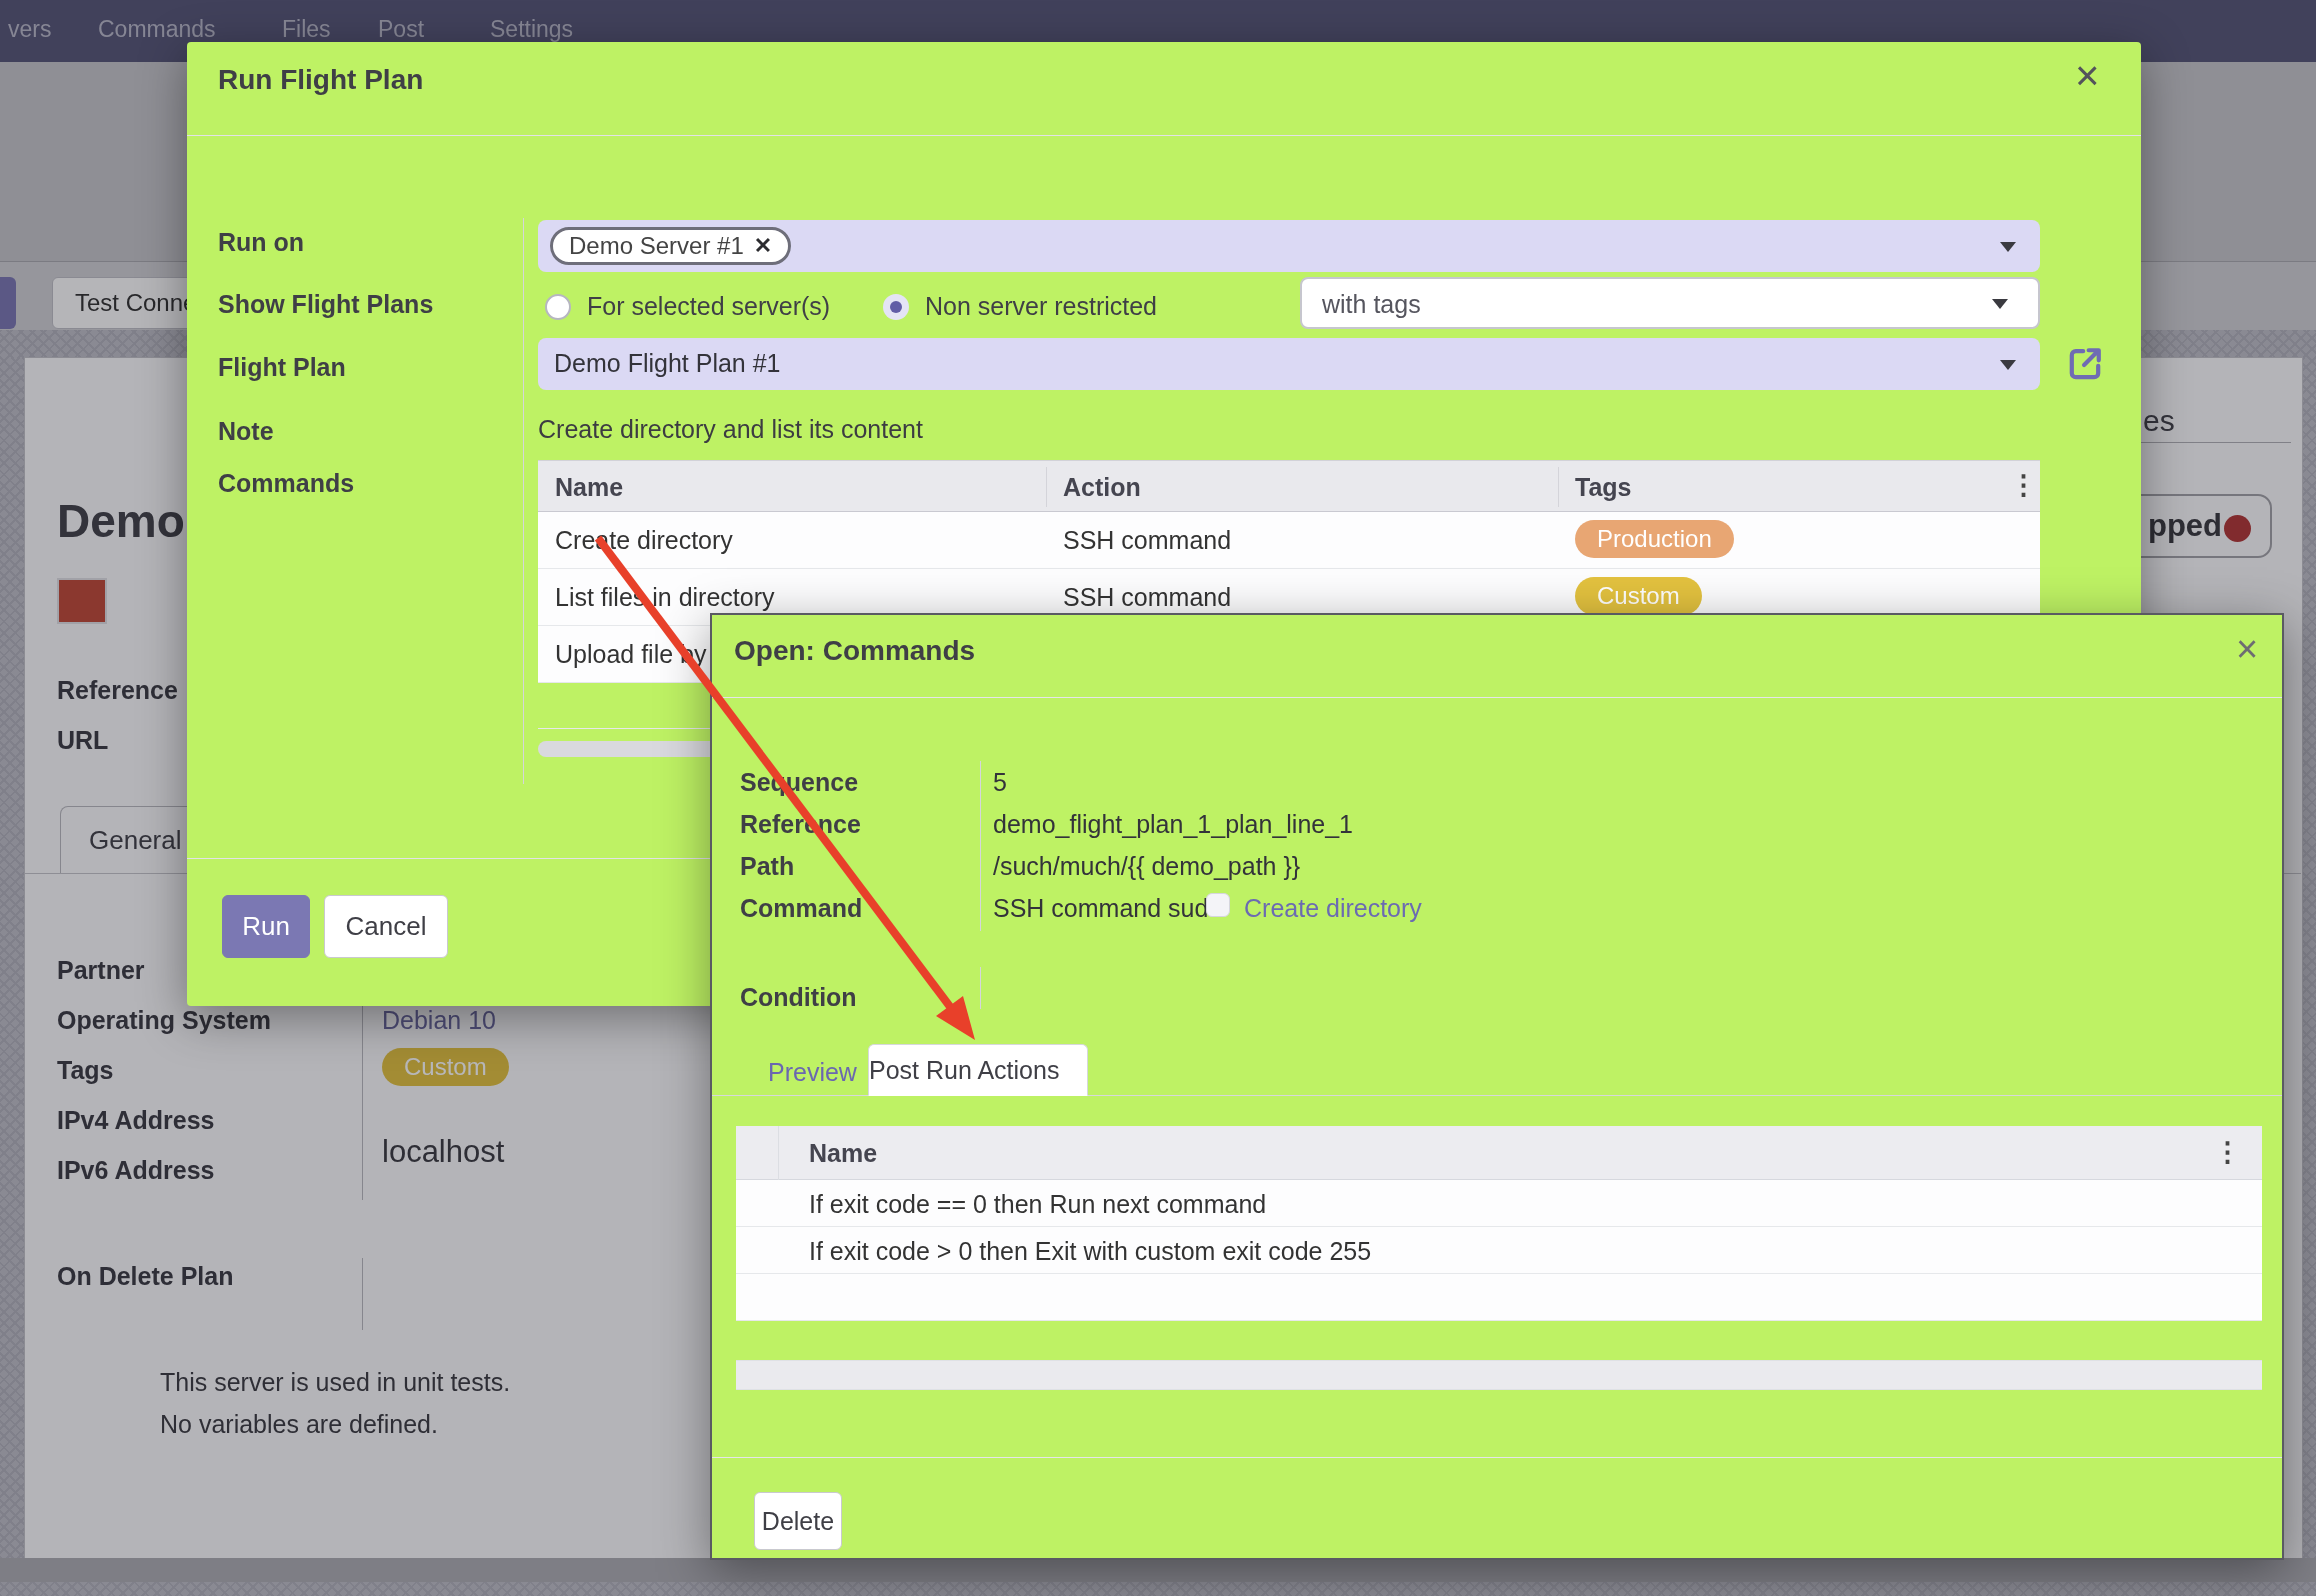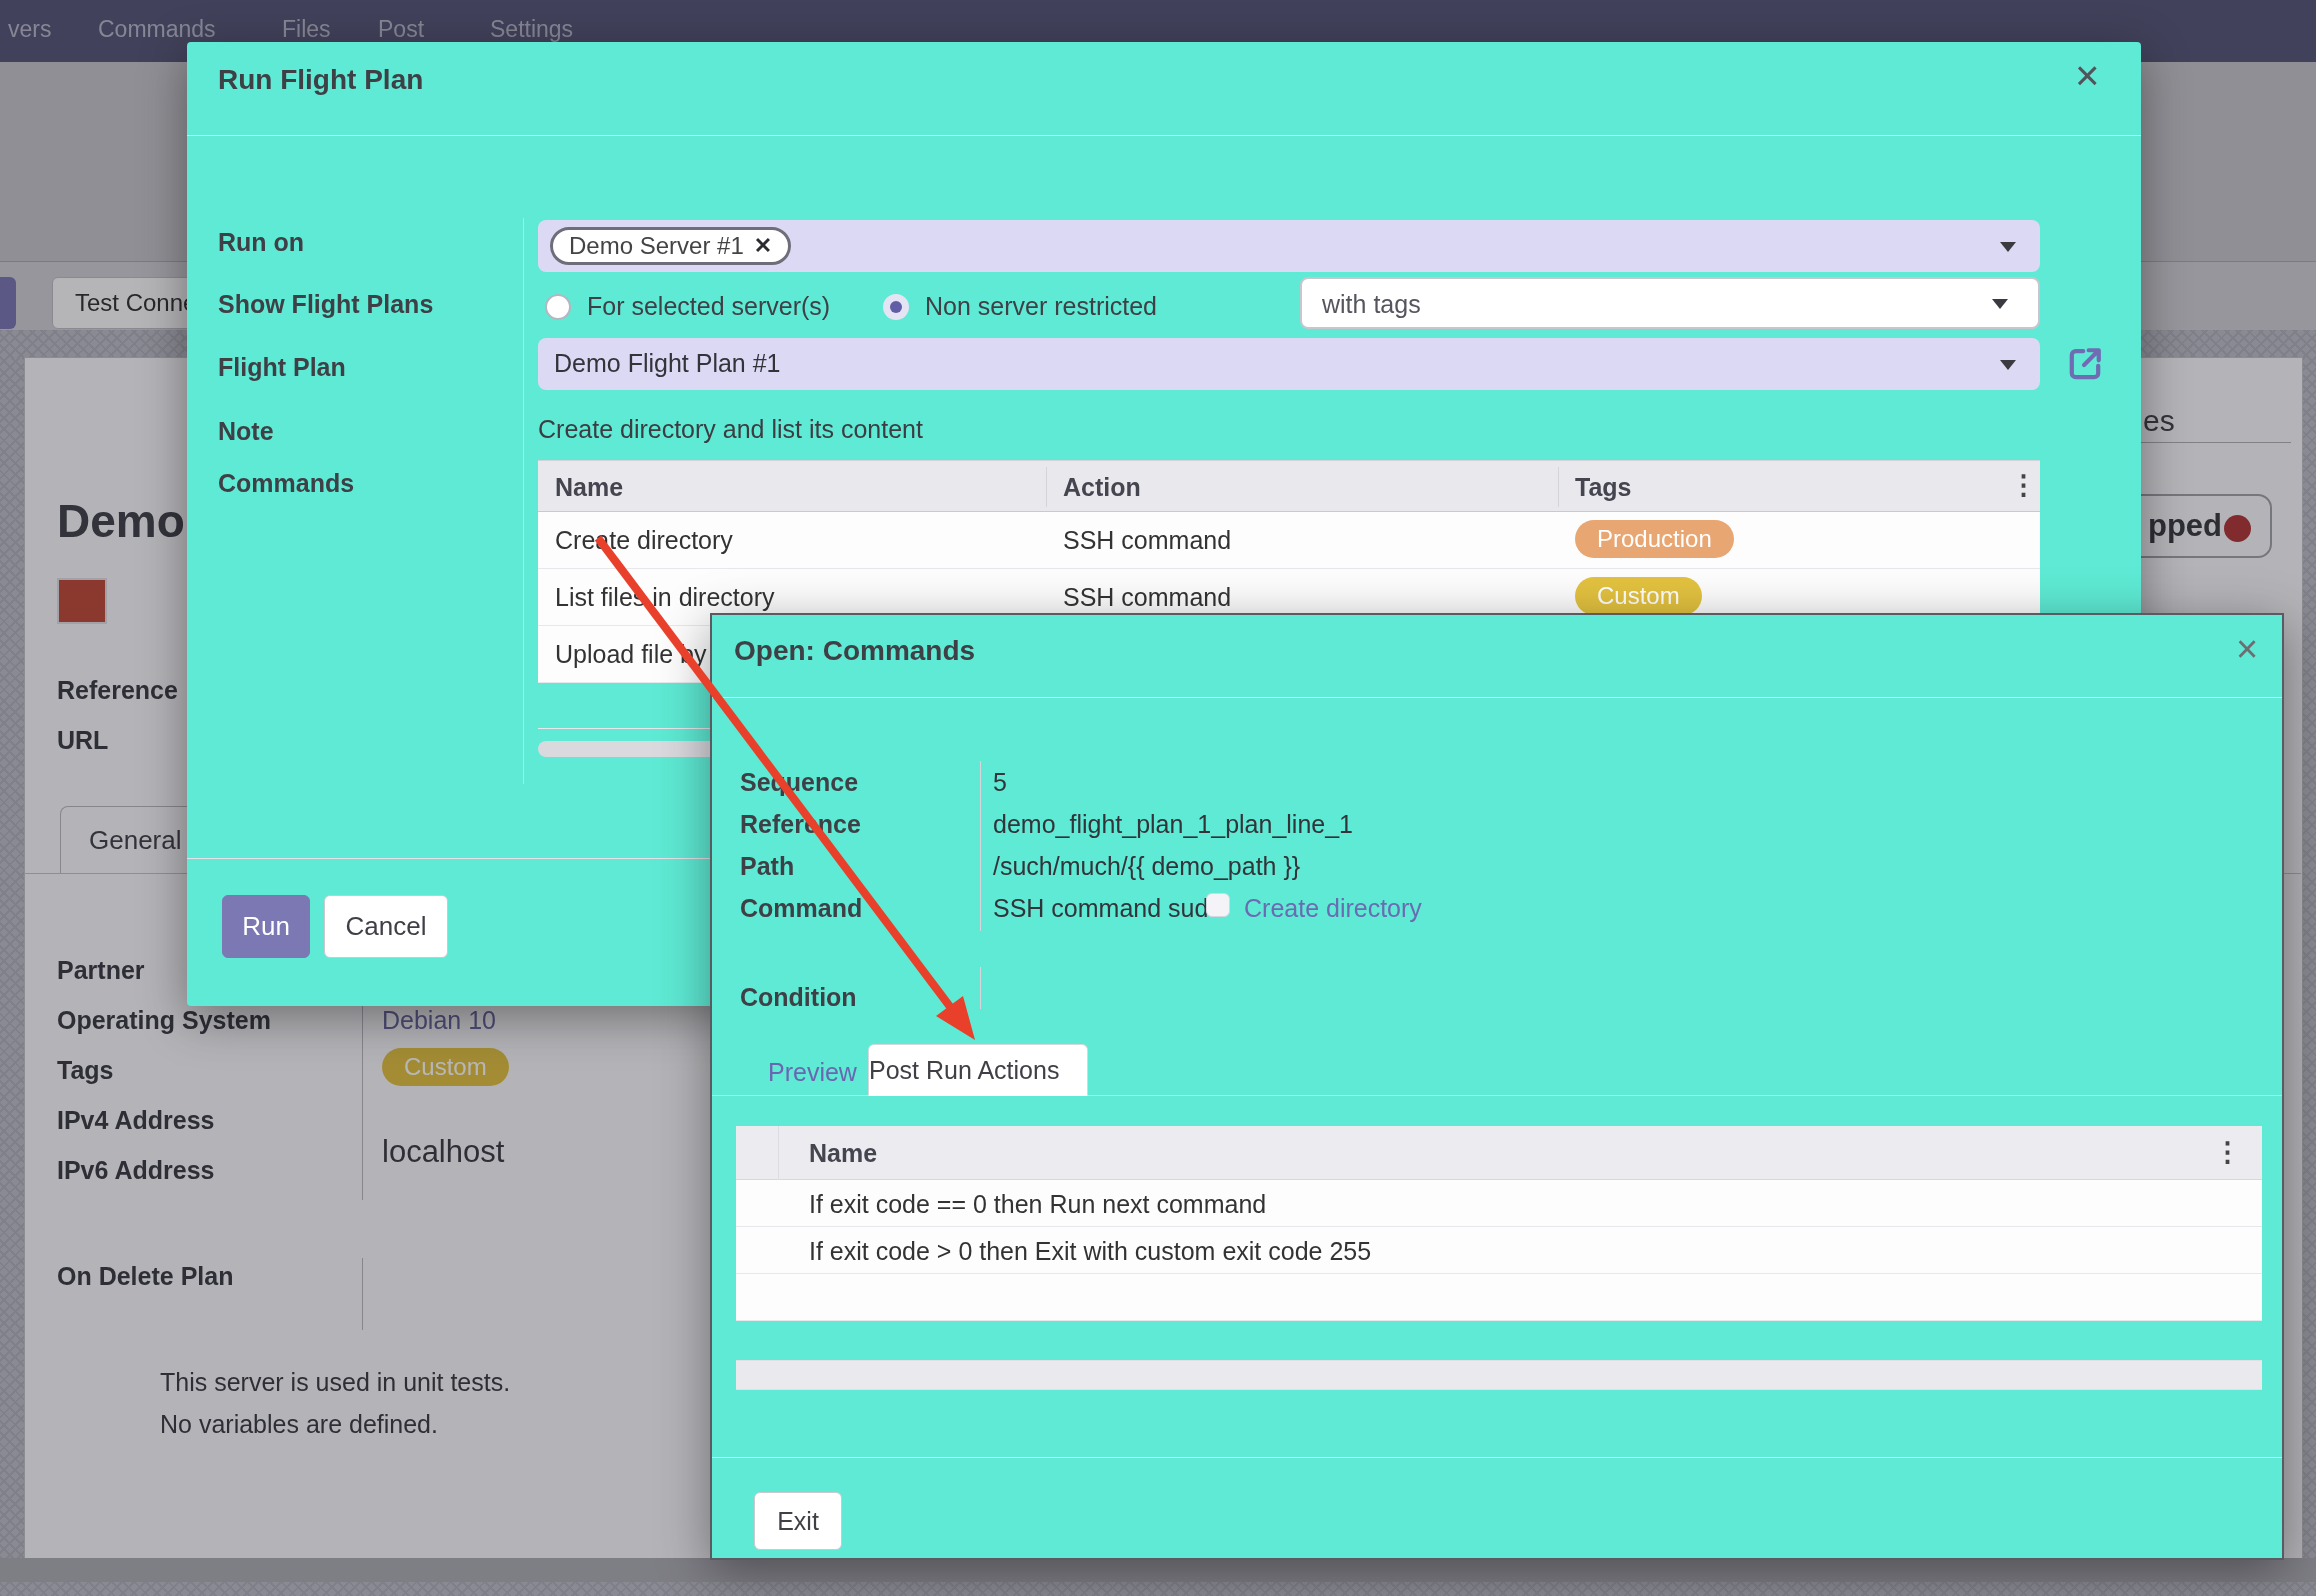--- a/index.html
+++ b/index.html
@@ -36,21 +36,21 @@
   .pill-custom{background:#e3c23f;}
   .note-text{font-size:25px;color:#3c3c42;white-space:nowrap;}
   .frag-heading{font-size:30px;color:#42424a;}
   .heading-rule{left:2141px;top:442px;width:150px;height:1px;background:#b0b0b6;}
   .status-badge{left:2060px;top:494px;width:212px;height:64px;background:#fbfbfc;border:2px solid #a3a3a8;border-radius:14px;box-sizing:border-box;}
   .status-text{position:absolute;left:86px;top:12px;font-size:31px;font-weight:bold;color:#3a3a40;}
   .status-dot{position:absolute;left:162px;top:19px;width:27px;height:27px;border-radius:50%;background:#b23737;}
   
   .overlay{left:0;top:0;width:2316px;height:1596px;background:rgba(16,16,26,0.30);z-index:5;}
   
-  .modal{background:#5eead4;box-shadow:0 12px 48px rgba(0,0,0,0.38);}
+  .modal{background:#bef264;box-shadow:0 12px 48px rgba(0,0,0,0.38);}
   .modal1{left:187px;top:42px;width:1954px;height:964px;z-index:10;border-radius:4px;}
   .modal2{left:710px;top:613px;width:1574px;height:947px;z-index:20;border:2px solid #5a5a62;box-sizing:border-box;}
   .modal-title{font-size:28px;font-weight:bold;color:#3f3f46;white-space:nowrap;}
   .close-x{font-size:42px;font-weight:300;color:#53535b;line-height:36px;cursor:default;}
   .hline{height:1px;background:#e2e2e8;}
   .fld-label{font-size:25px;font-weight:bold;color:#3f3f46;white-space:nowrap;}
   .lavender{background:#dbd9f4;border-radius:8px;}
   .sel-caret{width:0;height:0;border-left:8px solid transparent;border-right:8px solid transparent;border-top:10px solid #3a3a40;}
   .tagpill{display:inline-flex;align-items:center;background:#fff;border:3px solid #6e6e7a;border-radius:999px;
     padding:2px 16px;font-size:24px;color:#444;white-space:nowrap;}
@@ -236,21 +236,21 @@
     <div class="abs tbl-row" style="left:24px;top:565px;width:1526px;height:47px">
       <span class="abs tbl-cell" style="left:73px;top:10px">If exit code == 0 then Run next command</span>
     </div>
     <div class="abs tbl-row" style="left:24px;top:612px;width:1526px;height:47px">
       <span class="abs tbl-cell" style="left:73px;top:10px">If exit code &gt; 0 then Exit with custom exit code 255</span>
     </div>
     <div class="abs tbl-row" style="left:24px;top:659px;width:1526px;height:47px"></div>
     <div class="abs" style="left:24px;top:745px;width:1526px;height:28px;background:#eaeaee;border-top:1px solid #dfe1e5;border-bottom:1px solid #dfe1e5"></div>
 
     <div class="abs hline" style="left:0;top:842px;width:1570px;background:#e5e5ea"></div>
-    <div class="abs btn btn-default" style="left:42px;top:877px;width:88px;height:58px;line-height:56px;font-size:25px">Exit</div>
+    <div class="abs btn btn-default" style="left:42px;top:877px;width:88px;height:58px;line-height:56px;font-size:25px">Delete</div>
   </div>
 
   <svg class="abs arrow-layer" width="2316" height="1596" viewBox="0 0 2316 1596">
     <line x1="598" y1="538" x2="951" y2="1008" stroke="#e8402a" stroke-width="8"></line>
     <polygon points="975,1040 936,1016 963,996" fill="#e8402a"></polygon>
   </svg>
 
 </div>
 
 </body></html>

